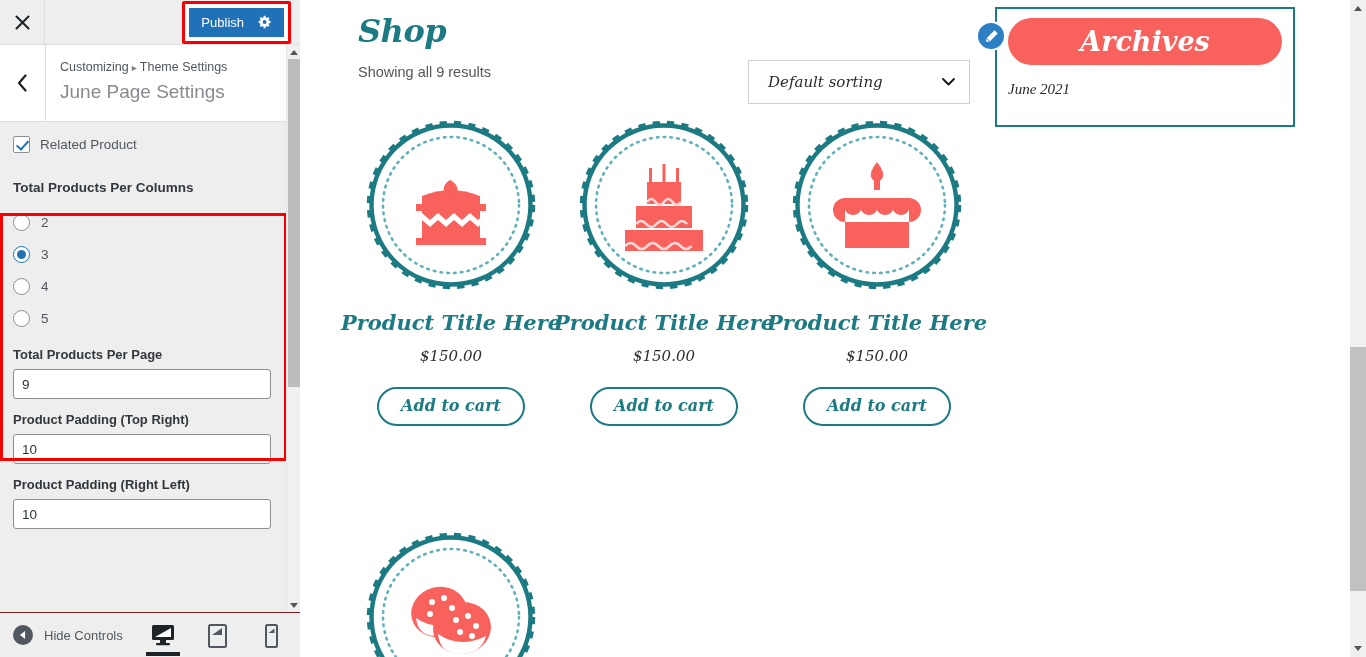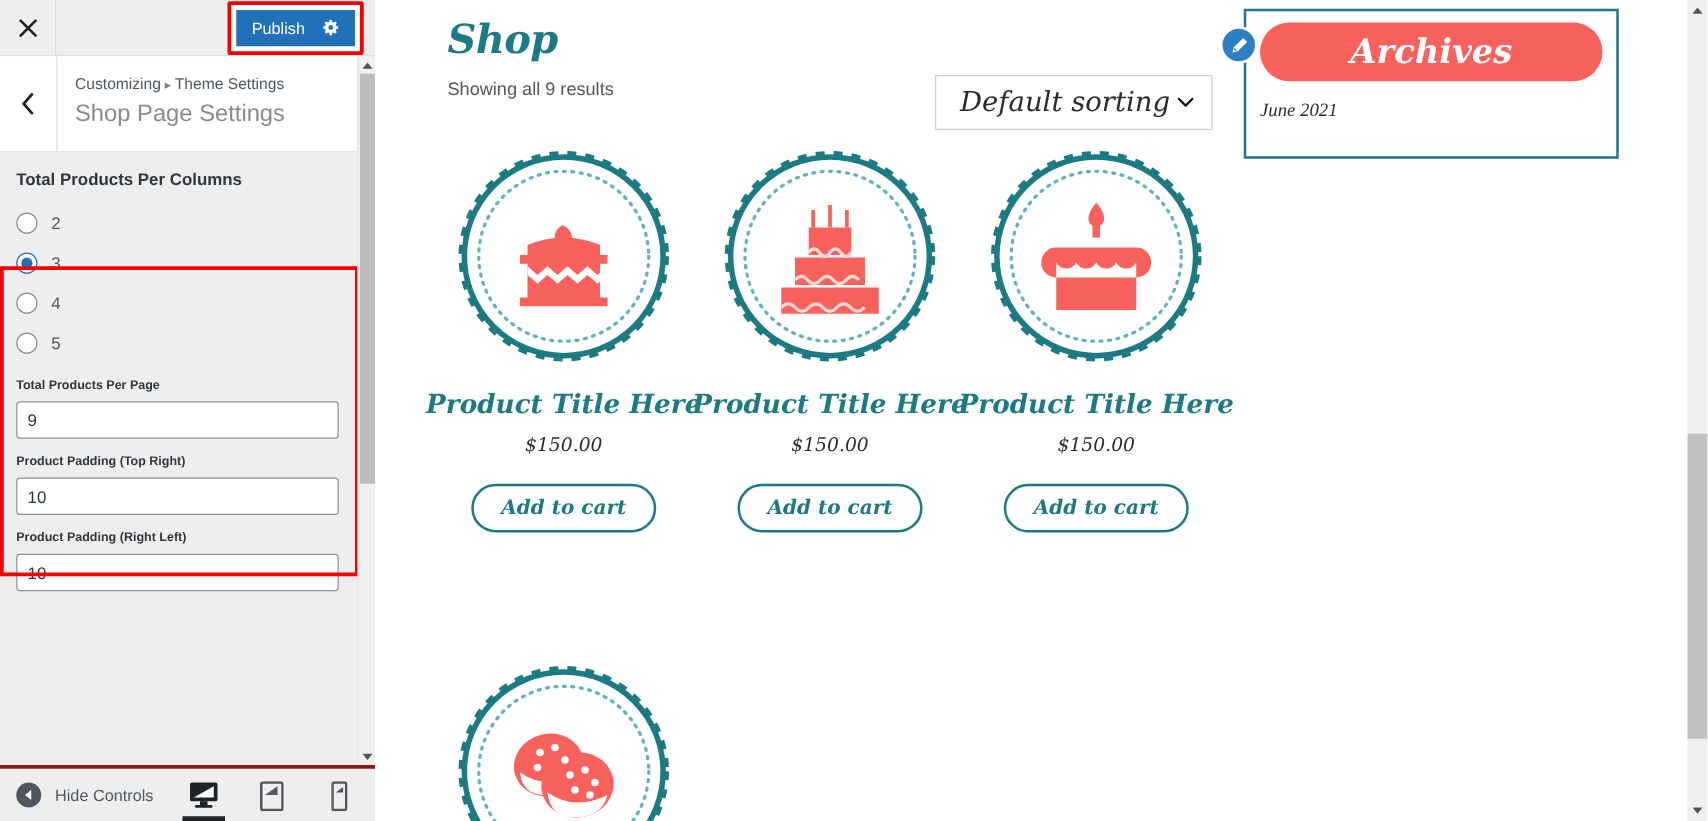--- a/index.html
+++ b/index.html
@@ -151,21 +151,21 @@
   .rbox.on { border-color: #2271b1; }
   .rbox.on::after {
     content: "";
     position: absolute; left: 3px; top: 3px;
     width: 9px; height: 9px; border-radius: 50%;
     background: #2271b1;
   }
   .radio-lbl { font-size: 13.5px; color: #50575e; }
 
   .fld-label {
-    font-size: 10px; font-weight: bold; color: #32373c;
+    font-size: 13px; font-weight: bold; color: #32373c;
     margin: 13px 0 7px 0;
   }
   .txtfield {
     width: 258px; height: 30px;
     border: 1px solid #8c8f94;
     border-radius: 3px;
     background: #ffffff;
     padding: 0 8px;
     font-size: 13.5px;
     color: #2c3338;
@@ -199,21 +199,21 @@
     width: 12px; height: 328px;
     background: #bcbcbc;
     cursor: pointer;
   }
 
   
   .cz-footer {
     position: absolute; left: 0; bottom: 0;
     width: 300px; height: 45px;
     background: #eeeeee;
-    border-top: 3px solid #7f1d1d;
+    border-top: 1px solid #7f1d1d;
     display: flex; align-items: center;
   }
   .hide-ctrl {
     display: flex; align-items: center; gap: 11px;
     padding-left: 13px; cursor: pointer;
   }
   .hide-ctrl-ico {
     width: 20px; height: 20px; border-radius: 50%;
     background: #50575e;
     display: flex; align-items: center; justify-content: center;
@@ -266,21 +266,21 @@
     border: 1px solid #cfcfcf;
     background: #ffffff;
     display: flex; align-items: center;
     padding: 0 14px 0 19px;
     cursor: pointer;
   }
   .sorting-lbl {
     flex: 1;
     font-family: "DejaVu Serif", serif;
     font-style: italic;
-    font-size: 22px; color: #2b2b2b;
+    font-size: 15px; color: #2b2b2b;
   }
   .sorting-caret {
     width: 13px; height: 8px; flex: none;
   }
 
   
   .prod {
     position: absolute;
     width: 260px;
     text-align: center;
@@ -548,27 +548,31 @@
     <div class="cz-header">
       <div class="cz-back">
         <svg viewBox="0 0 13 18">
           <path d="M9.5 1.5 L3 9 L9.5 16.5" fill="none" stroke="#1d2327" stroke-width="2.2" stroke-linecap="round" stroke-linejoin="round"></path>
         </svg>
       </div>
       <div class="cz-header-txt">
         <div class="cz-crumb">
           <span>Customizing</span><span class="sep">▸</span><span>Theme Settings</span>
         </div>
-        <div class="cz-title">Shop Page Settings</div>
+        <div class="cz-title">June Page Settings</div>
       </div>
     </div>
 
     <div class="cz-controls">
 
       <div class="ctl">
+        <label class="ctl-check">
+          <span class="cbox on"></span>
+          <span class="ctl-label">Related Product</span>
+        </label>
       </div>
 
       <div class="grp">
         <div class="grp-title">Total Products Per Columns</div>
 
         <label class="radio-row">
           <span class="rbox"></span>
           <span class="radio-lbl">2</span>
         </label>
         <label class="radio-row">

